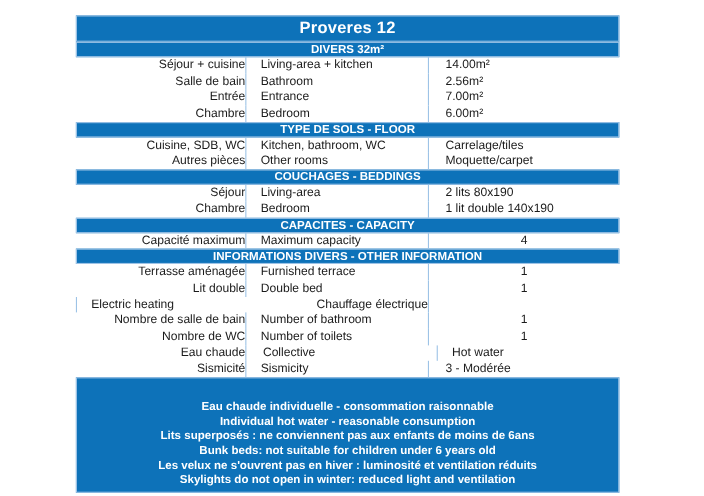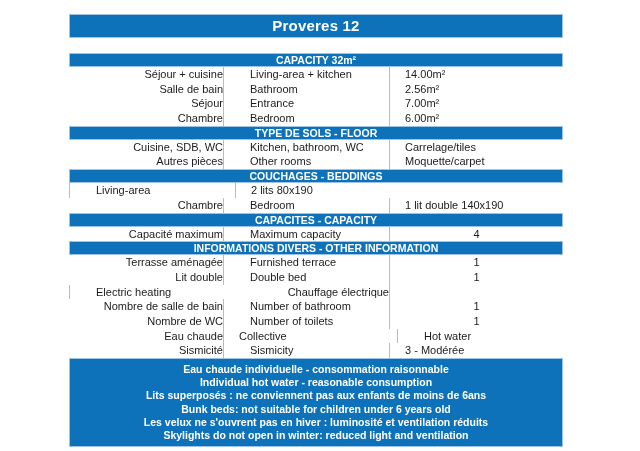--- a/index.html
+++ b/index.html
@@ -25,21 +25,20 @@
     box-sizing: border-box;
     height: 24px;
     background: var(--primary-blue, #0d72b9);
     border: 1px solid var(--light-blue, #9dc3e6);
     color: #ffffff;
     font-weight: bold;
     font-size: 15px;
     line-height: 22px;
     text-align: center;
     letter-spacing: 0.2px;
-    margin-bottom: 15px;
   }
   .section-bar {
     box-sizing: border-box;
     height: 14px;
     background: var(--primary-blue, #0d72b9);
     border: 1px solid var(--light-blue, #9dc3e6);
     color: #ffffff;
     font-weight: bold;
     font-size: 10.5px;
     line-height: 12px;
@@ -57,66 +56,66 @@
     white-space: nowrap;
     overflow: hidden;
   }
   .cell-fr {
     width: 154px;
     padding-left: 4px;
     text-align: right;
   }
   .cell-en {
     width: 166px;
-    padding-left: 26px;
+    padding-left: 13px;
     border-left: 1px solid var(--light-blue, #9dc3e6);
   }
   .cell-value {
     width: 174px;
     padding-left: 15px;
     border-left: 1px solid var(--light-blue, #9dc3e6);
   }
   .cell-value.center {
     padding-left: 0;
     text-align: center;
   }
   .footer {
     box-sizing: border-box;
     background: var(--primary-blue, #0d72b9);
     border: 1px solid var(--light-blue, #9dc3e6);
     color: #ffffff;
     font-weight: bold;
     font-size: 10.5px;
     text-align: center;
-    padding: 4px 0 4px 0;
+    padding: 20px 0 4px 0;
   }
   .footer-line {
     line-height: 13.2px;
   }
 </style>
 </head>
 <body>
 
 <div class="sheet">
   <div class="doc">
     <div class="title-bar">Proveres 12</div>
     <div id="table">
-        <div class="section-bar">CAPACITY 32m²</div>
+        <div class="section-bar">DIVERS 32m²</div>
         <div class="row">
           <div class="cell cell-fr">Séjour + cuisine</div>
           <div class="cell cell-en">Living-area + kitchen</div>
           <div class="cell cell-value">14.00m²</div>
         </div>
         <div class="row">
           <div class="cell cell-fr">Salle de bain</div>
           <div class="cell cell-en">Bathroom</div>
           <div class="cell cell-value">2.56m²</div>
         </div>
         <div class="row">
-          <div class="cell cell-fr">Séjour</div>
+          <div class="cell cell-fr">Entrée</div>
           <div class="cell cell-en">Entrance</div>
           <div class="cell cell-value">7.00m²</div>
         </div>
         <div class="row">
           <div class="cell cell-fr">Chambre</div>
           <div class="cell cell-en">Bedroom</div>
           <div class="cell cell-value">6.00m²</div>
         </div>
         <div class="section-bar">TYPE DE SOLS - FLOOR</div>
         <div class="row">
@@ -124,20 +123,21 @@
           <div class="cell cell-en">Kitchen, bathroom, WC</div>
           <div class="cell cell-value">Carrelage/tiles</div>
         </div>
         <div class="row">
           <div class="cell cell-fr">Autres pièces</div>
           <div class="cell cell-en">Other rooms</div>
           <div class="cell cell-value">Moquette/carpet</div>
         </div>
         <div class="section-bar">COUCHAGES - BEDDINGS</div>
         <div class="row">
+          <div class="cell cell-fr">Séjour</div>
           <div class="cell cell-en">Living-area</div>
           <div class="cell cell-value">2 lits 80x190</div>
         </div>
         <div class="row">
           <div class="cell cell-fr">Chambre</div>
           <div class="cell cell-en">Bedroom</div>
           <div class="cell cell-value">1 lit double 140x190</div>
         </div>
         <div class="section-bar">CAPACITES - CAPACITY</div>
         <div class="row">

